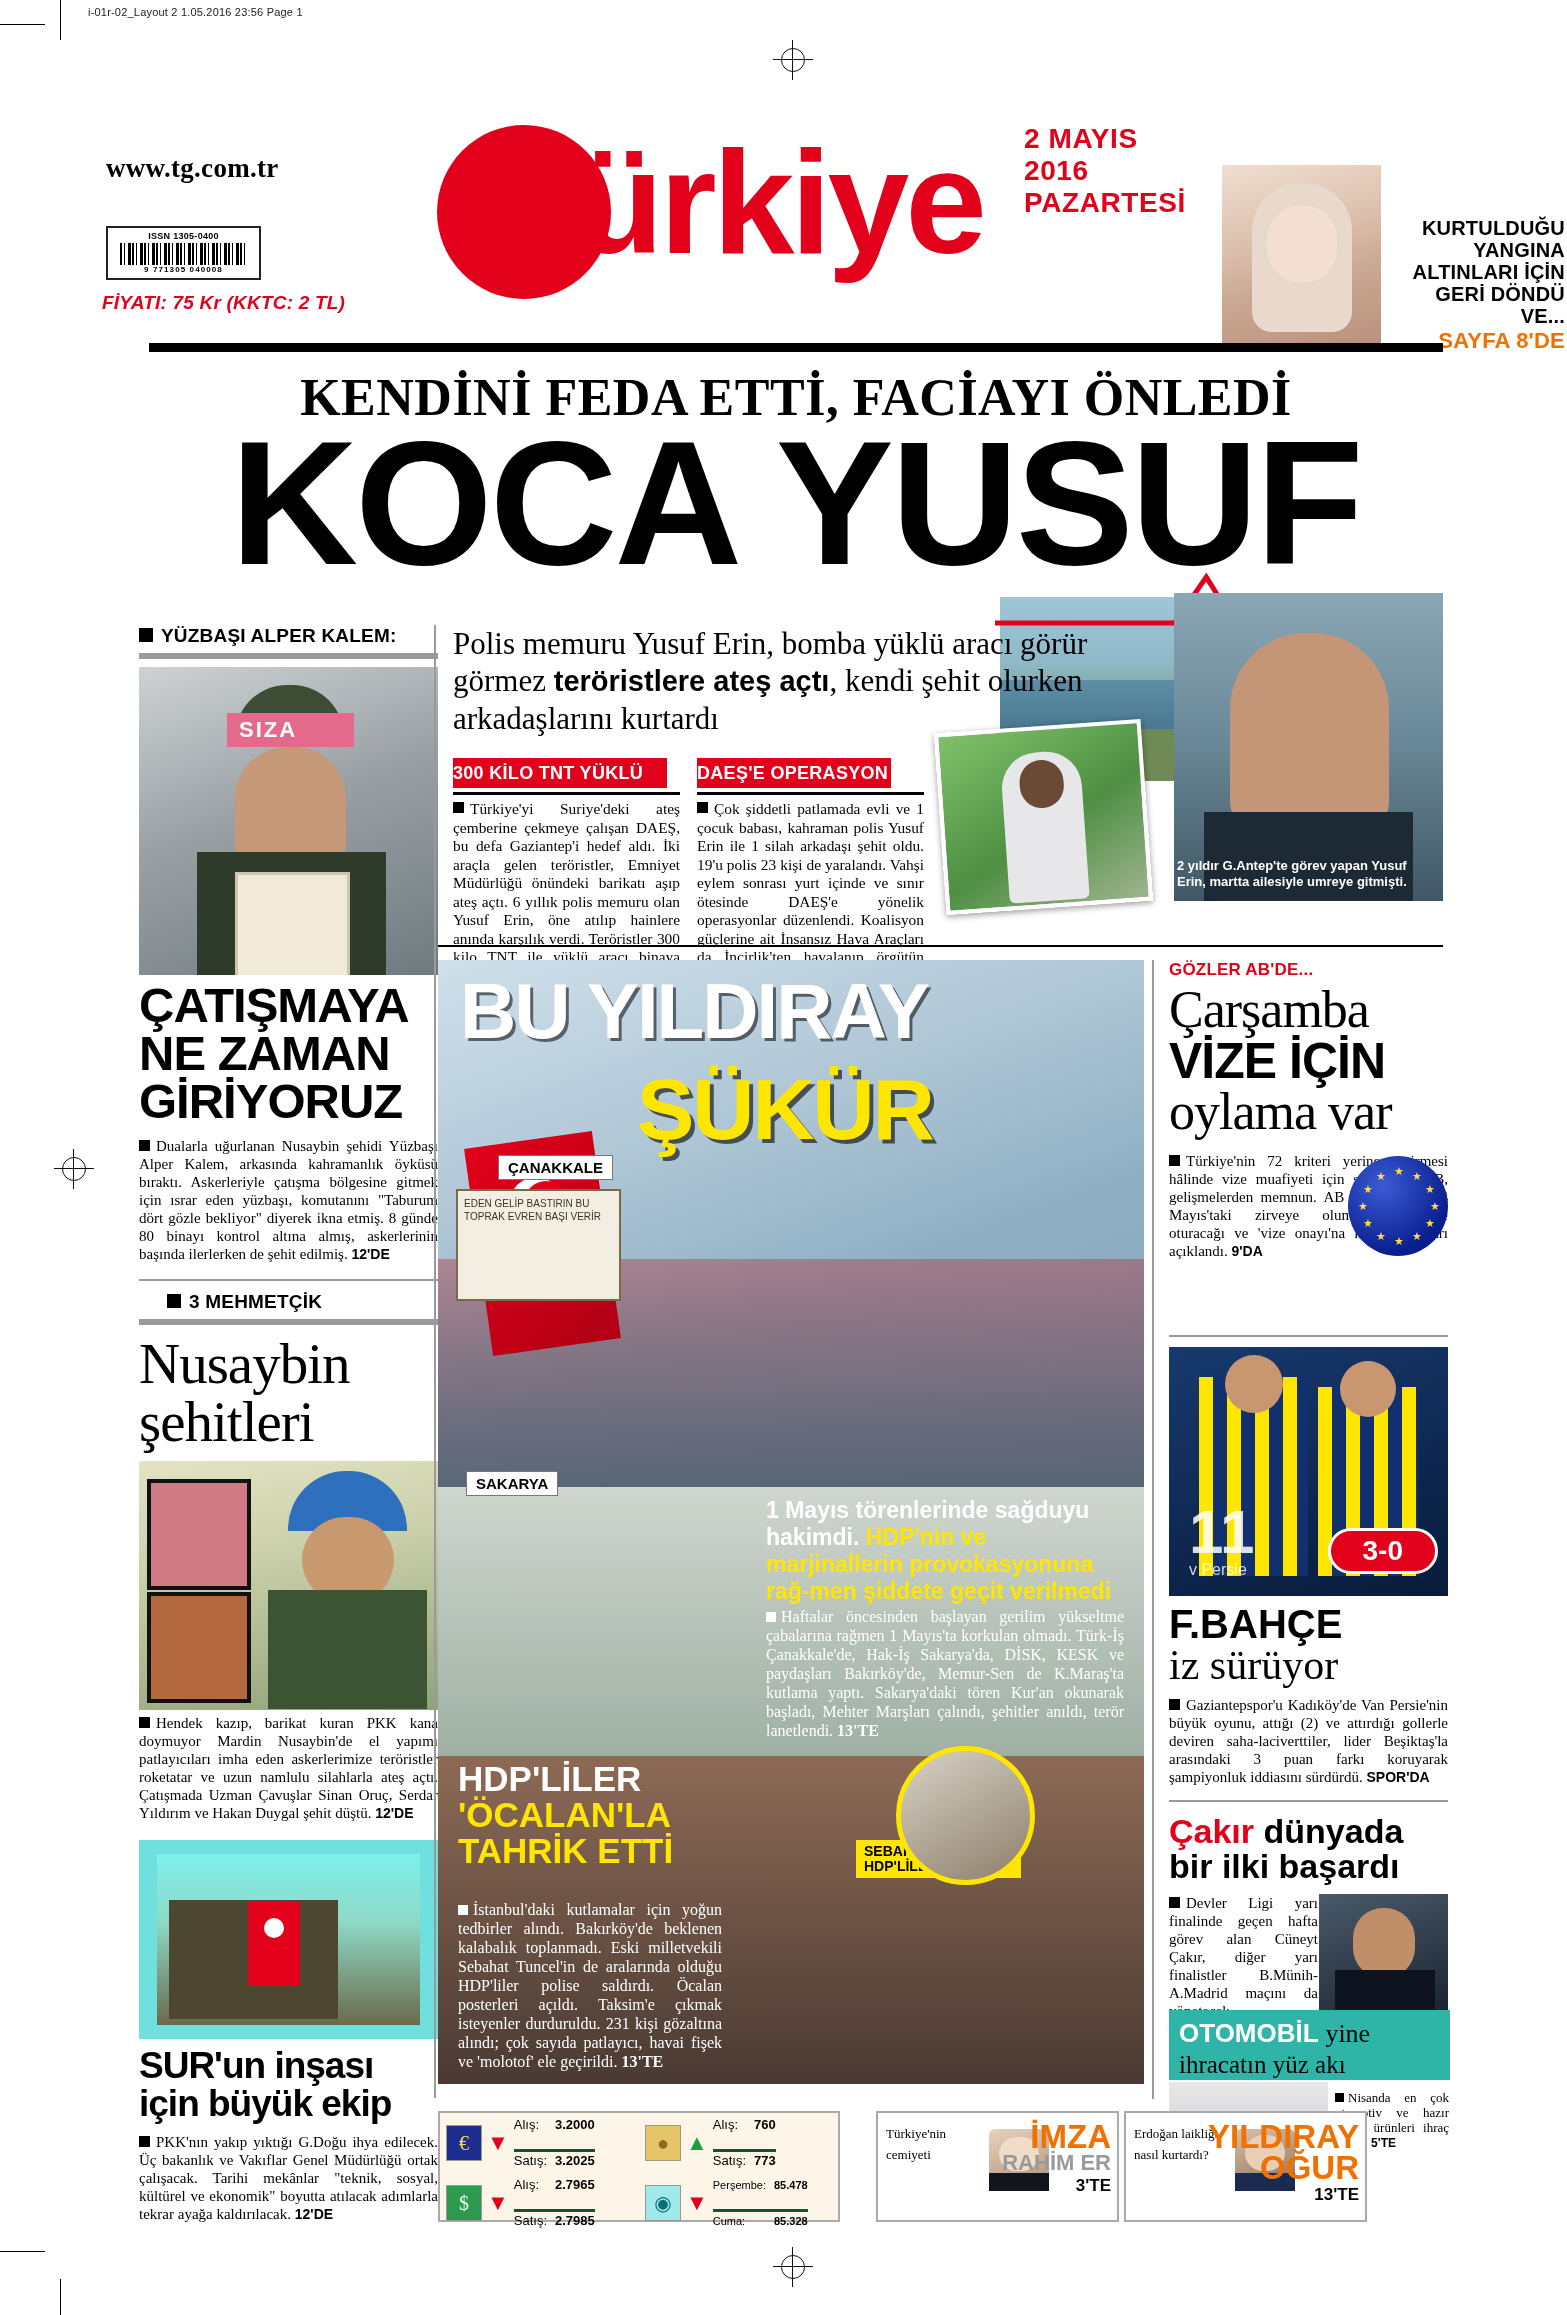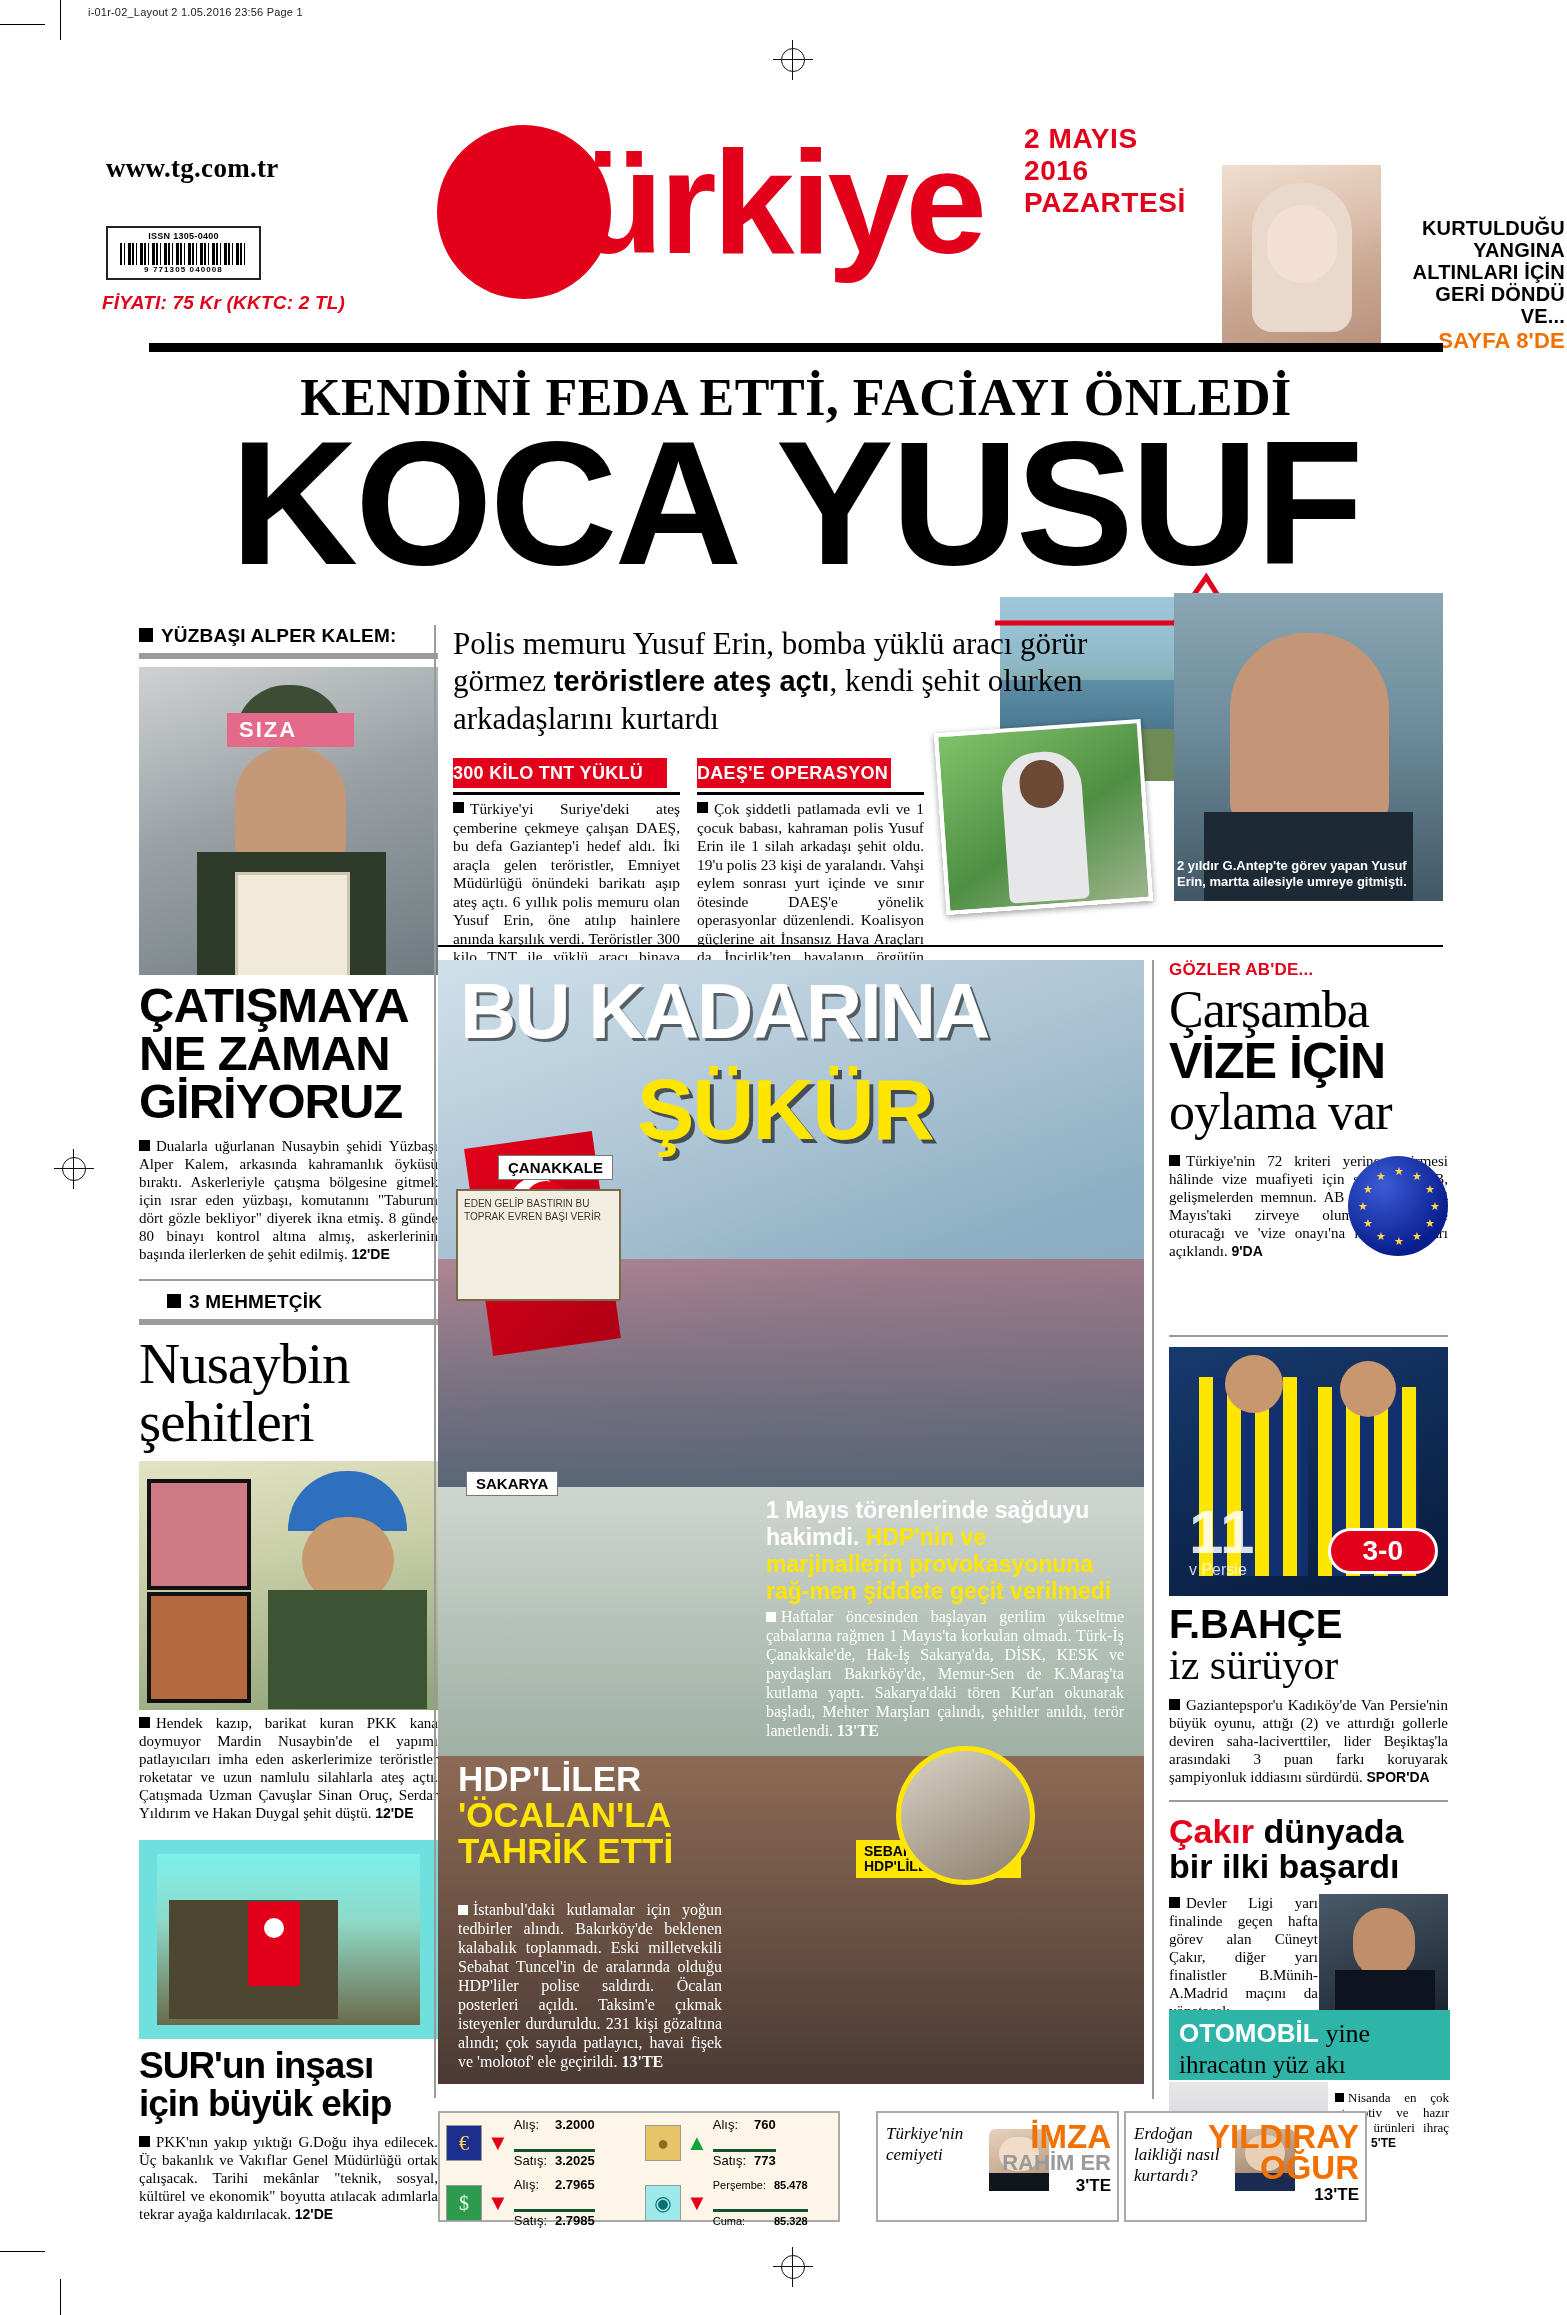--- a/index.html
+++ b/index.html
@@ -125,21 +125,21 @@
   .tk .ic{width:34px;height:34px;border:1px solid #999;display:flex;align-items:center;justify-content:center;font-size:20px;}
   .arrow{font-size:22px;line-height:20px;}
   .arrow.dn{color:#e2001a;}
   .arrow.up{color:#12a33a;}
   .tkvals{font-family:"Liberation Sans",sans-serif;font-weight:700;font-size:13px;line-height:16px;}
   .tkvals .row{display:flex;justify-content:space-between;gap:8px;}
   .tkvals .row.first{border-bottom:3px solid #14532d;padding-bottom:16px;margin-bottom:1px;}
   .tklab{font-weight:400;}
 
   .colbox{position:absolute;border:2px solid #aaa;background:#fff;overflow:hidden;}
-  .colq{position:absolute;left:8px;top:10px;width:104px;font-family:"Liberation Serif",serif;font-size:17px;line-height:21px;font-style:italic;}
+  .colq{position:absolute;left:8px;top:10px;width:104px;font-family:"Liberation Serif",serif;font-size:13px;line-height:21px;}
   .colname{position:absolute;right:6px;top:8px;text-align:right;font-family:"Liberation Sans",sans-serif;font-weight:700;}
   .colname .n1{color:#f07000;font-size:33px;line-height:31px;display:block;}
   .colname .n2{color:#9a9a9a;font-size:22px;line-height:22px;display:block;}
   .colname .pg{color:#000;font-size:17px;display:block;margin-top:2px;}
   .colhead{position:absolute;width:60px;height:62px;border-radius:6px;background:#2b3240;}
 
   .otobar{position:absolute;left:1169px;top:2010px;width:281px;height:70px;background:#2fb4a8;}
   .otobar .t1{position:absolute;left:10px;top:8px;font-family:"Liberation Sans",sans-serif;font-weight:700;
               font-size:26px;color:#fff;}
   .otobar .t1 em{font-style:normal;color:#000;font-weight:400;font-family:"Liberation Serif",serif;}
@@ -311,21 +311,21 @@
   <div class="centerpack">
     <div class="cp-top"></div>
     <div class="cp-rally"></div>
     <div style="position:absolute;left:40px;top:179px;width:129px;height:209px;background:linear-gradient(140deg,#e2001a,#b00014);transform:rotate(-8deg);"></div>
     <div style="position:absolute;left:72px;top:217px;width:52px;height:52px;border-radius:50%;background:#fff;"></div>
     <div style="position:absolute;left:86px;top:221px;width:44px;height:44px;border-radius:50%;background:#e2001a;"></div>
 
     <div class="cp-mid"></div>
     <div class="cp-bot"></div>
 
-    <div class="cp-title">BU KADARINA</div>
+    <div class="cp-title">BU YILDIRAY</div>
     <div class="cp-title2">ŞÜKÜR</div>
 
     <div class="cp-lbl" style="left:60px;top:195px;">ÇANAKKALE</div>
     <div class="cp-lbl" style="left:28px;top:511px;">SAKARYA</div>
 
     <div style="position:absolute;left:18px;top:229px;width:149px;height:96px;background:#f2efe2;border:2px solid #7a6a4a;
                 font-family:'Liberation Sans',sans-serif;font-size:10px;line-height:13px;color:#3c3423;padding:6px;">EDEN GELİP BASTIRIN BU TOPRAK EVREN BAŞI VERİR</div>
 
     <div class="cp-deck" style="left:328px;top:537px;width:358px;">
       <span>1 Mayıs törenlerinde sağduyu hakimdi. </span><em>HDP'nin ve marjinallerin provokasyonuna rağ-men şiddete geçit verilmedi</em>

